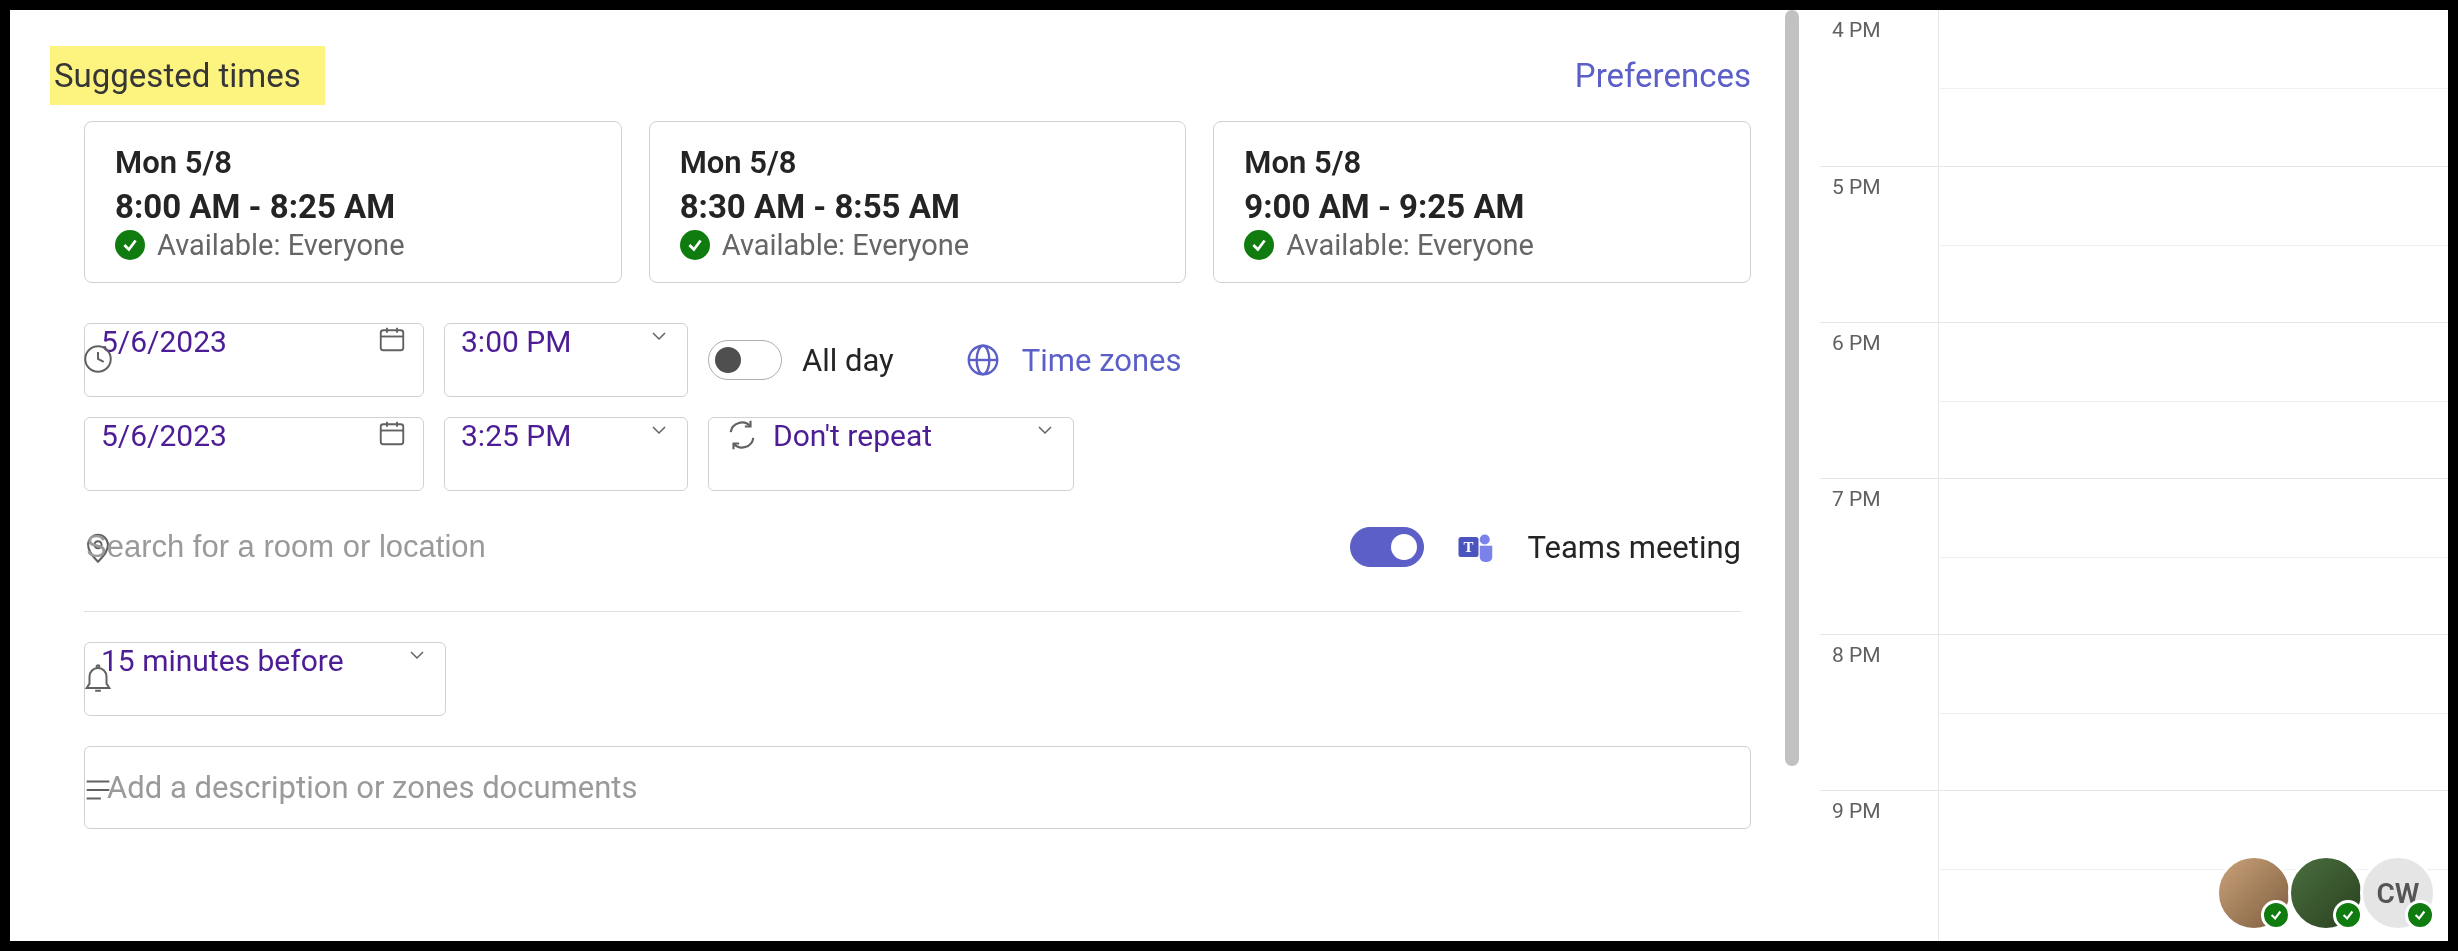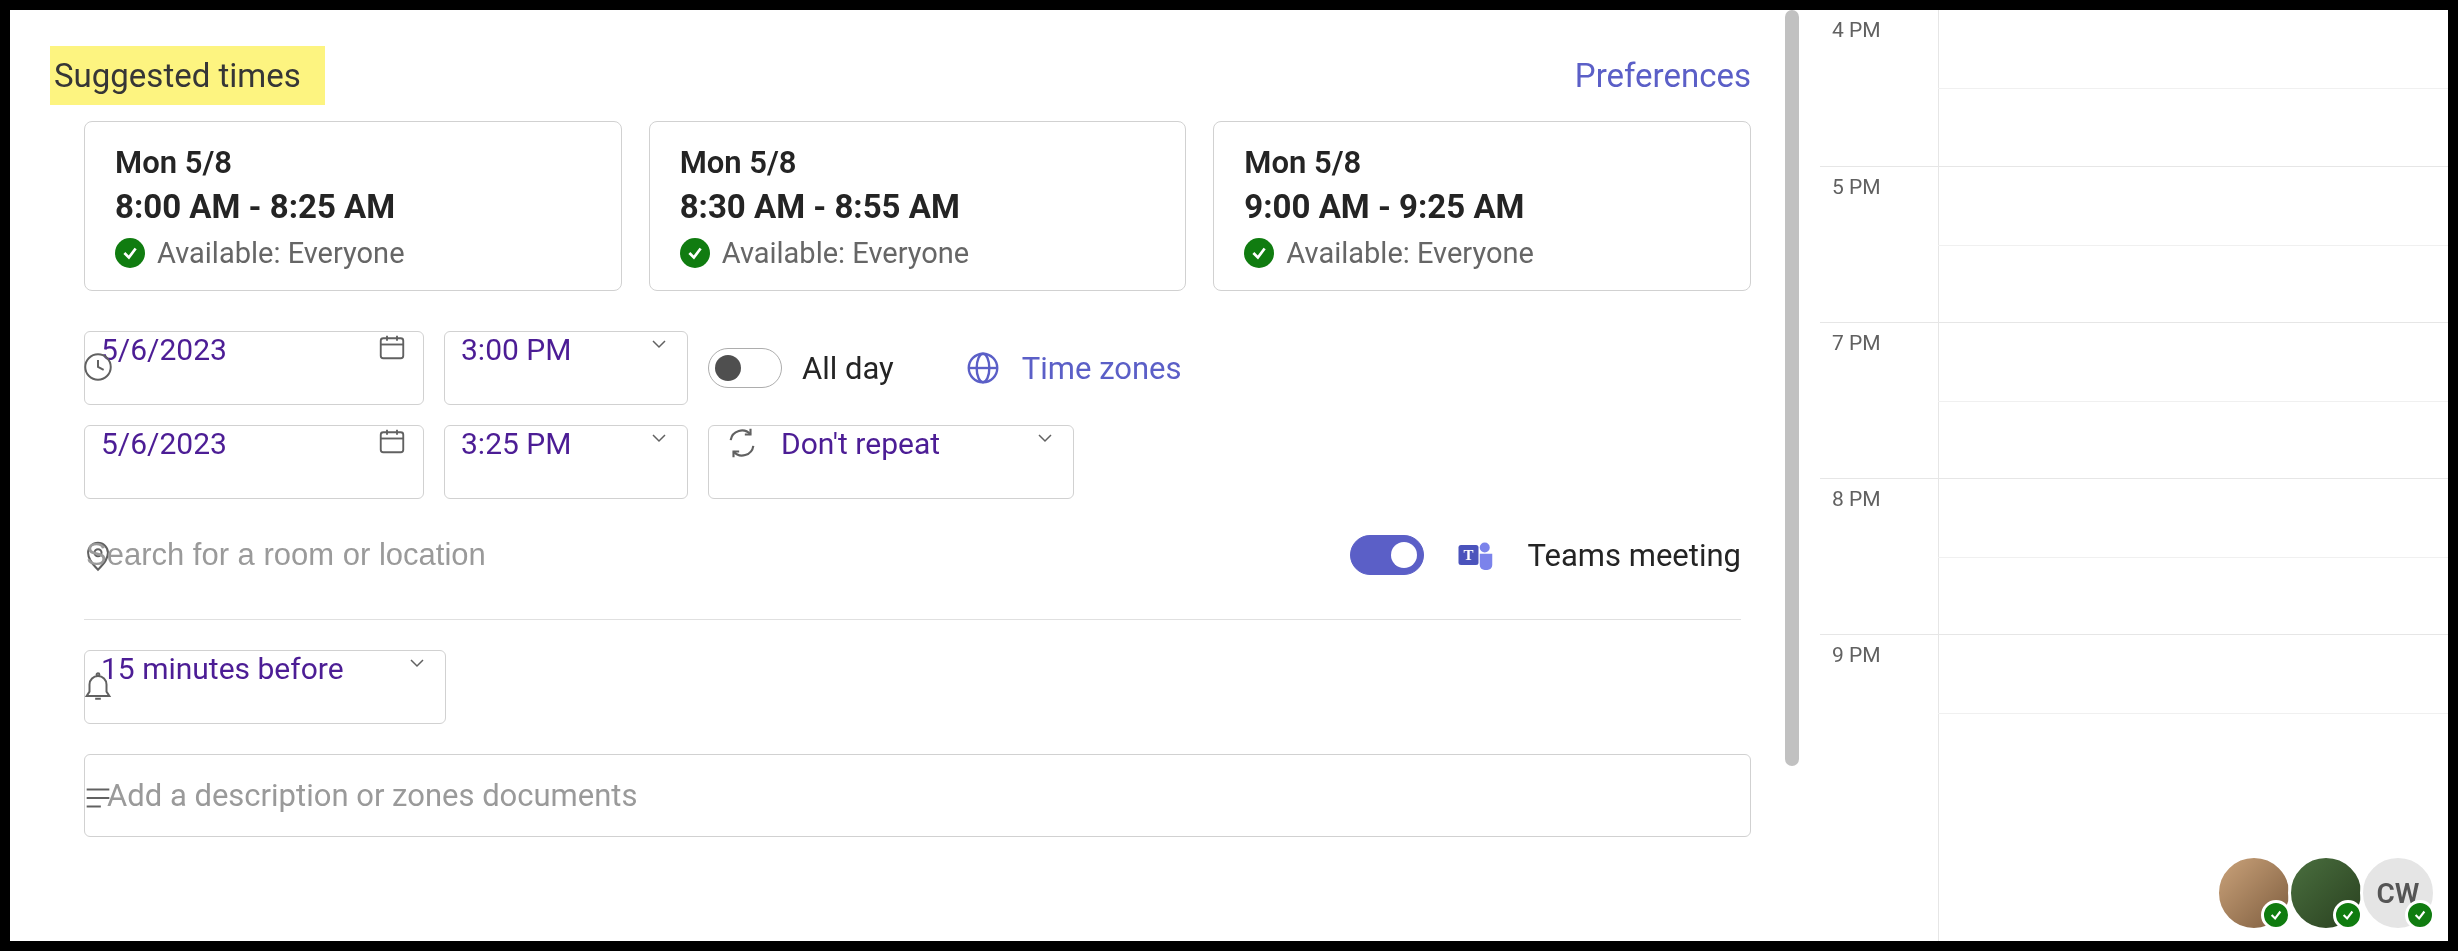--- a/index.html
+++ b/index.html
@@ -73,21 +73,21 @@
     padding-right:30px;
   }
   .card {
     border:1px solid #d1d1d1;
     border-radius:8px;
     width:612px;
     padding:22px 30px 20px 30px;
     cursor:pointer;
   }
   .card-date { font-size:31px; font-weight:600; margin-bottom:6px; }
-  .card-time { font-size:33px; font-weight:700; margin-bottom:10px; }
+  .card-time { font-size:33px; font-weight:700; margin-bottom:2px; }
   .card-avail { display:flex; align-items:center; gap:12px; font-size:29px; color:#666; }
   .check-badge {
     width:30px; height:30px; border-radius:50%;
     background:#107c10; display:flex; align-items:center; justify-content:center;
     flex:none;
   }
   .check-badge svg { width:18px; height:18px; fill:none; stroke:#fff; stroke-width:2.4; }
 
   
   .form-row {
@@ -137,21 +137,21 @@
     width:26px; height:26px; border-radius:50%;
     background:#4f4f4f;
   }
   .toggle-pill.on { background:#5b5fc7; border-color:#5b5fc7; }
   .toggle-pill.on .knob { left:auto; right:6px; background:#fff; }
 
   .plain-label { font-size:31px; color:#242424; }
   .link-blue { color:#5b5fc7; font-size:31px; cursor:pointer; }
 
   .repeat-box {
-    width:366px; justify-content:flex-start; gap:22px;
+    width:366px; justify-content:flex-start; gap:14px;
   }
   .repeat-box .chev { margin-left:auto; }
 
   .location-row {
     display:flex; align-items:center; gap:32px;
     margin-top:26px; margin-bottom:0;
     padding-right:40px;
     position:relative;
   }
   .location-input {
@@ -430,20 +430,24 @@
     <div class="v-sep"></div>
     <div class="hour-row first">
       <div class="hour-label">4 PM</div>
       <div class="half-line"></div>
     </div>
     <div class="hour-row">
       <div class="hour-label">5 PM</div>
       <div class="half-line"></div>
     </div>
     <div class="hour-row">
+      <div class="hour-label">6 PM</div>
+      <div class="half-line"></div>
+    </div>
+    <div class="hour-row">
       <div class="hour-label">7 PM</div>
       <div class="half-line"></div>
     </div>
     <div class="hour-row">
       <div class="hour-label">8 PM</div>
       <div class="half-line"></div>
     </div>
     <div class="hour-row">
       <div class="hour-label">9 PM</div>
       <div class="half-line"></div>

